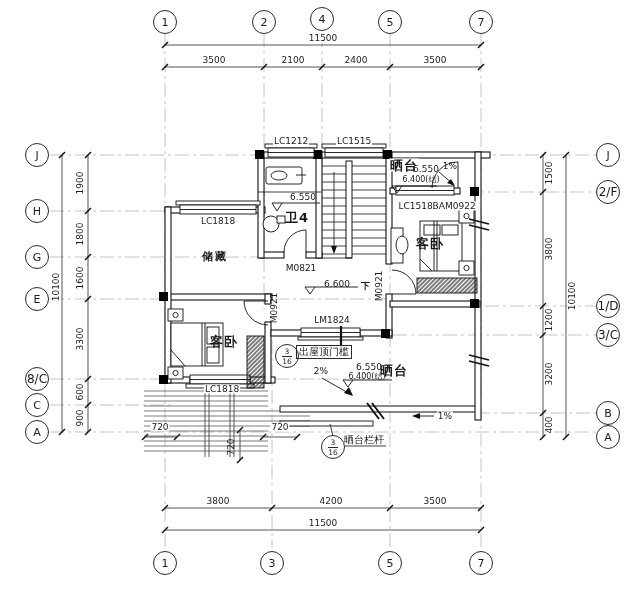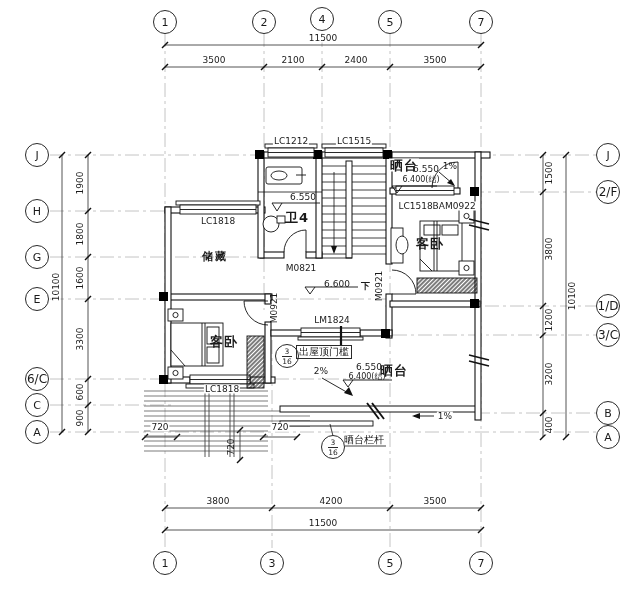--- a/index.html
+++ b/index.html
@@ -301,21 +301,21 @@
 
 <div class="bub" style="left:165px;top:563px">1</div>
 <div class="bub" style="left:272px;top:563px">3</div>
 <div class="bub" style="left:390px;top:563px">5</div>
 <div class="bub" style="left:481px;top:563px">7</div>
 
 <div class="bub" style="left:37px;top:155px">J</div>
 <div class="bub" style="left:37px;top:211px">H</div>
 <div class="bub" style="left:37px;top:257px">G</div>
 <div class="bub" style="left:37px;top:299px">E</div>
-<div class="bub small" style="left:37px;top:379px">6/C</div>
+<div class="bub small" style="left:37px;top:379px">8/C</div>
 <div class="bub" style="left:37px;top:405px">C</div>
 <div class="bub" style="left:37px;top:432px">A</div>
 
 <div class="bub" style="left:608px;top:155px">J</div>
 <div class="bub small" style="left:608px;top:192px">2/F</div>
 <div class="bub small" style="left:608px;top:306px">1/D</div>
 <div class="bub small" style="left:608px;top:335px">3/C</div>
 <div class="bub" style="left:608px;top:413px">B</div>
 <div class="bub" style="left:608px;top:437px">A</div>
 

